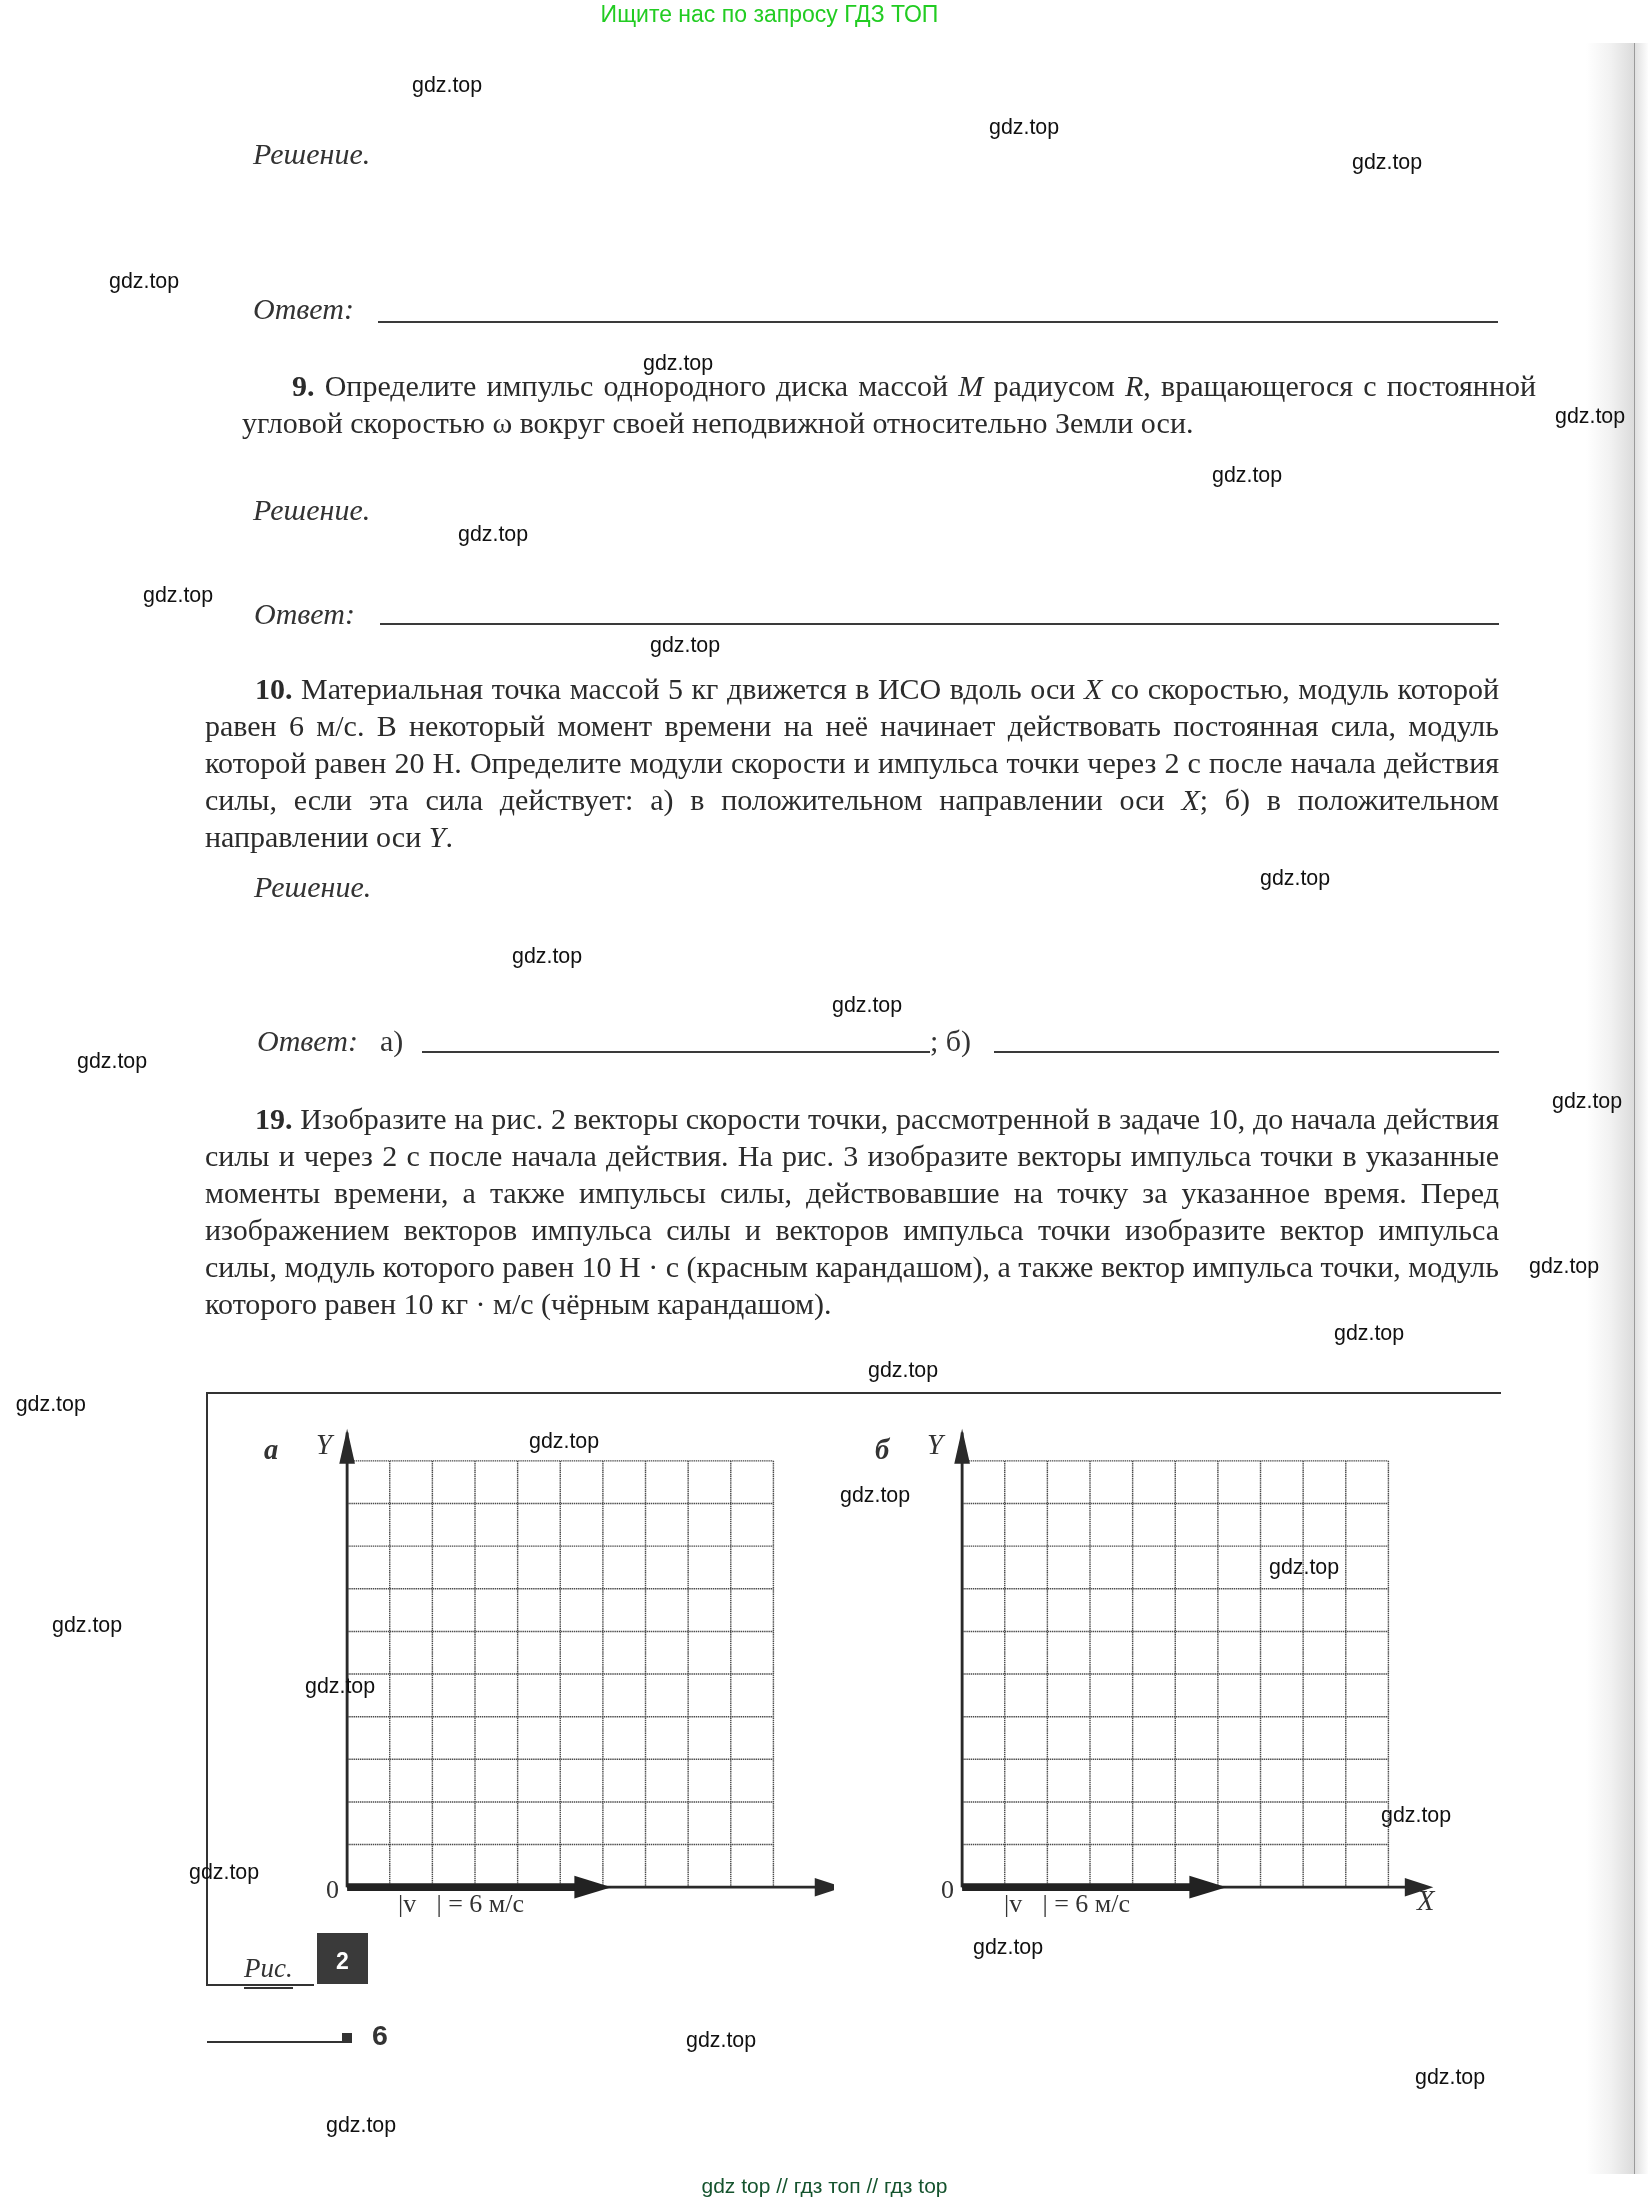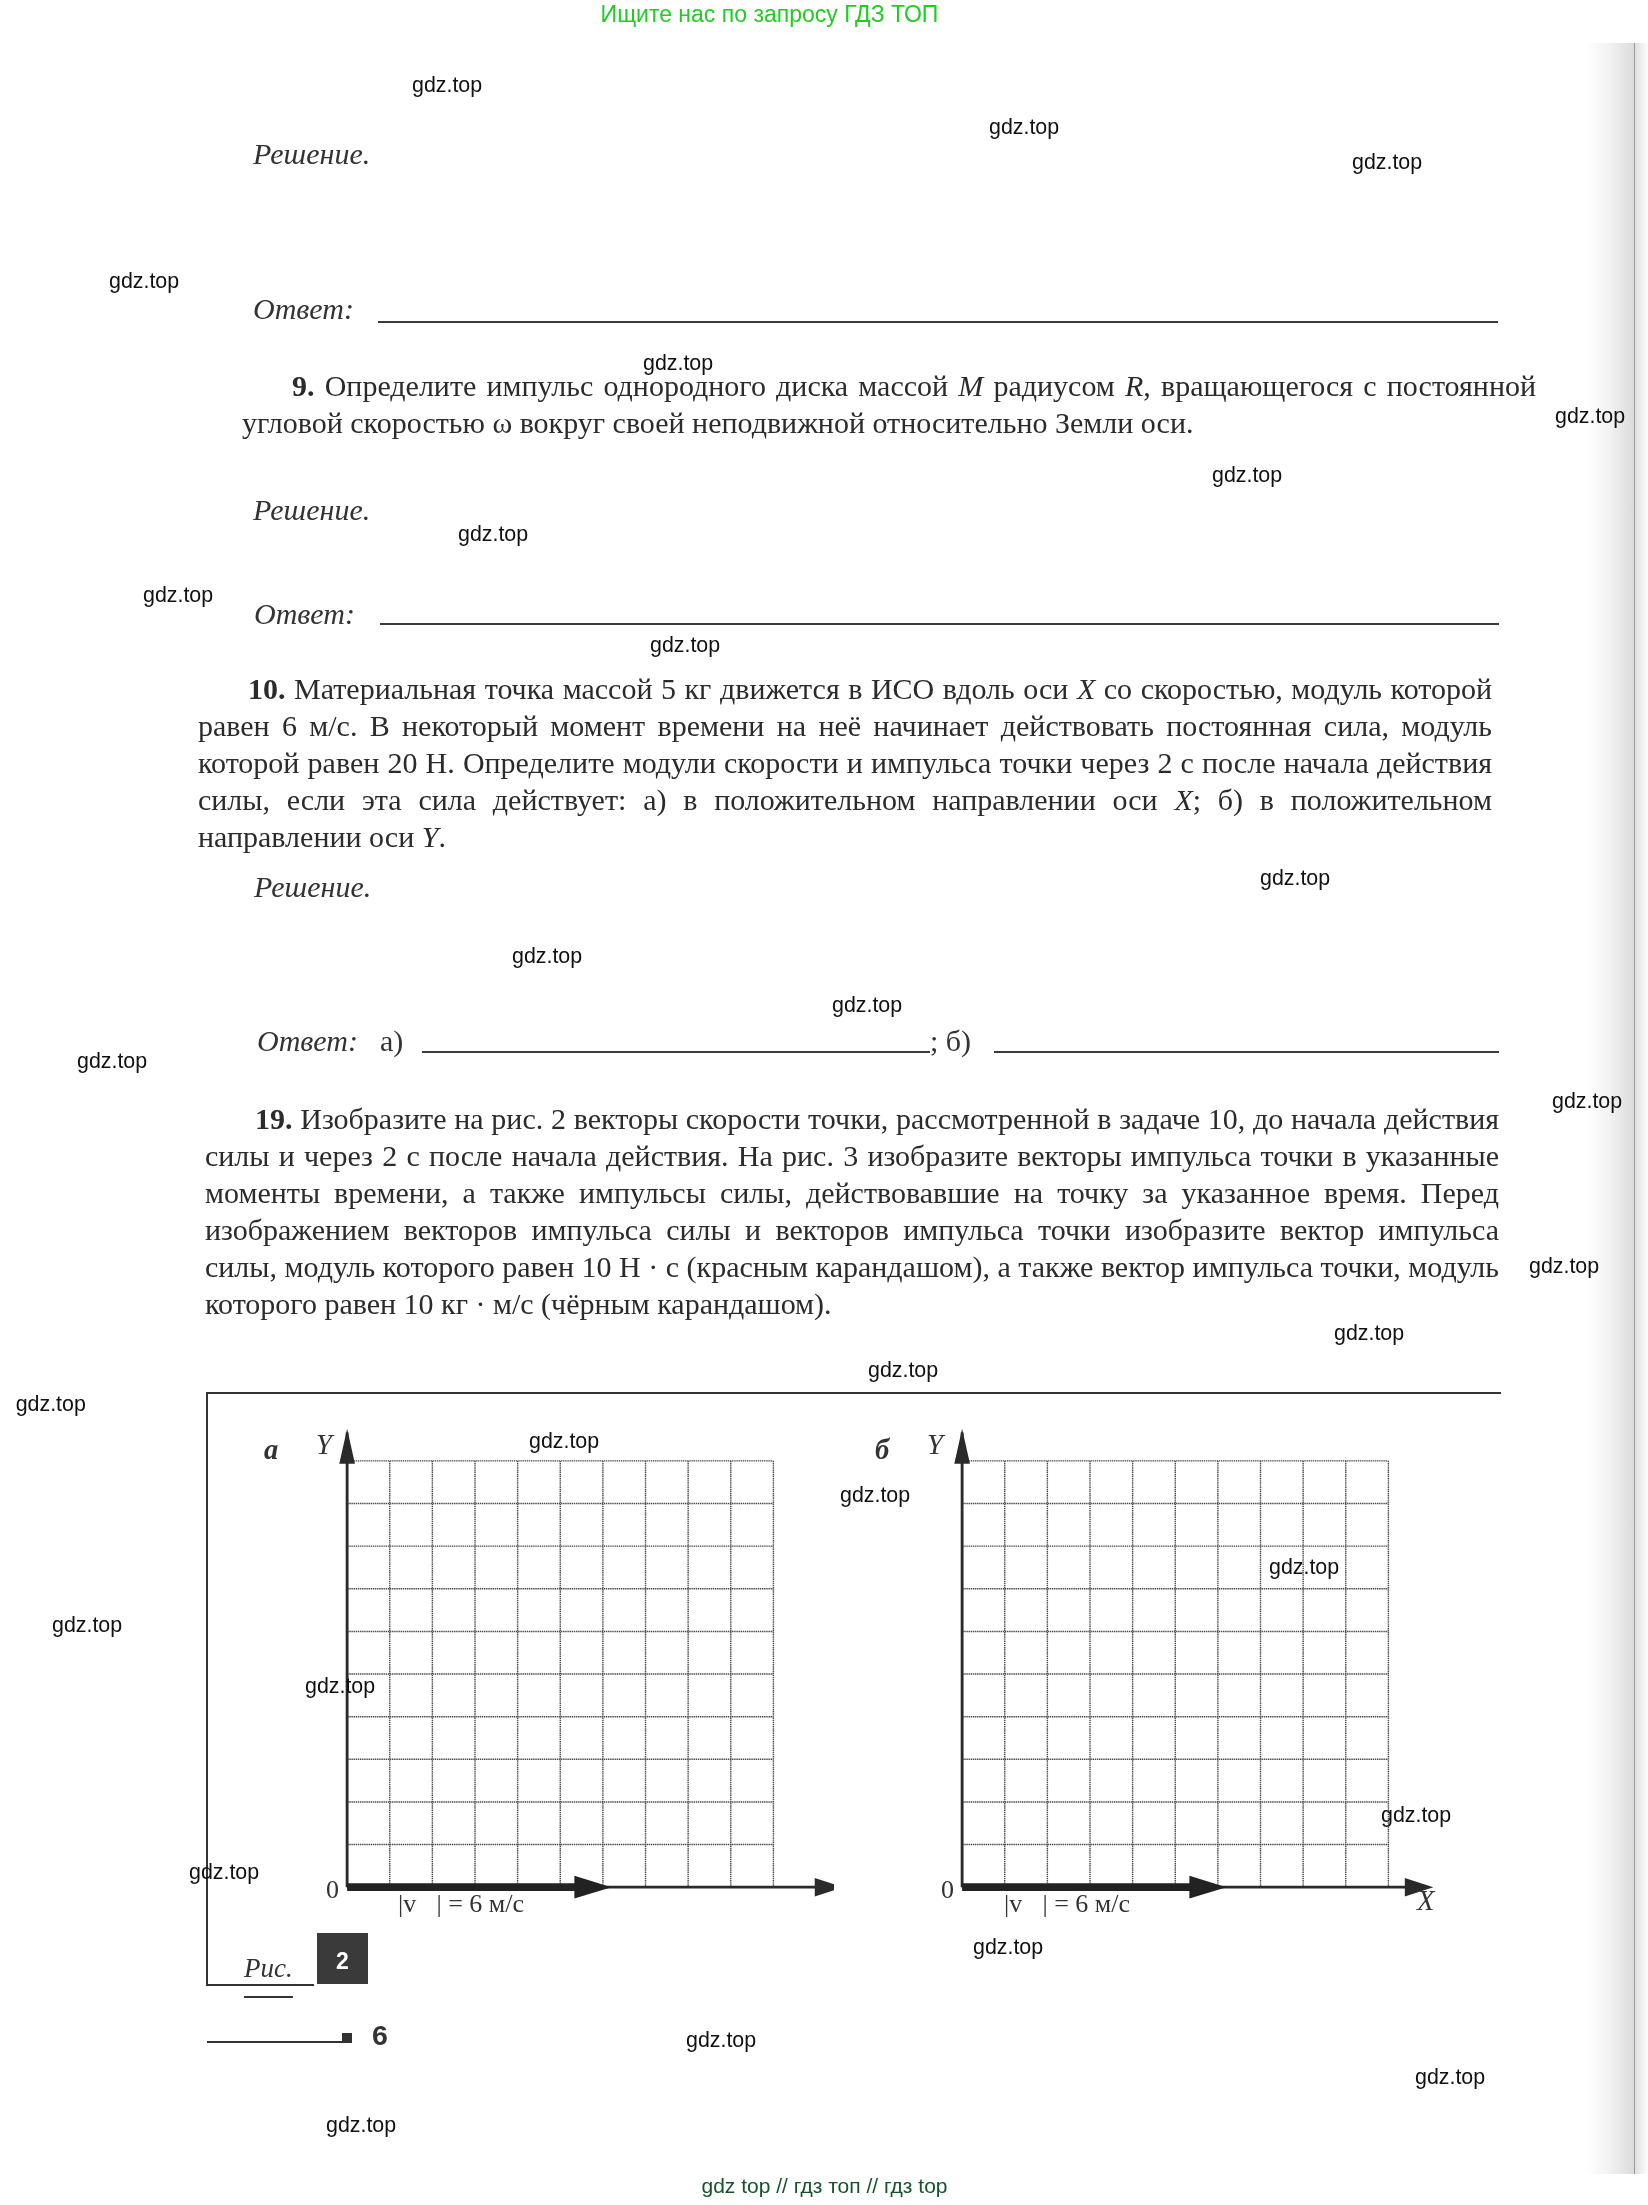--- a/index.html
+++ b/index.html
@@ -47,21 +47,21 @@
 <div class="abs answer-line" style="left:378px; top:321px; width:1120px;"></div>
 
 <div class="abs para indent" style="left:205px; top:367px; width:1294px;margin-left:37px;">
   <span class="num">9.</span>
   <span>Определите импульс однородного диска массой </span><span class="it">M</span><span> радиусом </span><span class="it">R</span><span>, вращающегося с постоянной угловой скоростью ω вокруг своей неподвижной относительно Земли оси.</span>
 </div>
 <div class="abs label-it" style="left:253px; top:493px;">Решение.</div>
 <div class="abs label-it" style="left:254px; top:597px;">Ответ:</div>
 <div class="abs answer-line" style="left:380px; top:623px; width:1119px;"></div>
 
-<div class="abs para indent" style="left:198px; top:670px; width:1294px;">
+<div class="abs para indent" style="left:205px; top:670px; width:1294px;">
   <span class="num">10.</span>
   <span>Материальная точка массой 5 кг движется в ИСО вдоль оси </span><span class="it">X</span><span> со скоростью, модуль которой равен 6 м/с. В некоторый момент времени на неё начинает действовать постоянная сила, модуль которой равен 20 Н. Определите модули скорости и импульса точки через 2 с после начала действия силы, если эта сила действует: а) в положительном направлении оси </span><span class="it">X</span><span>; б) в положительном направлении оси </span><span class="it">Y</span><span>.</span>
 </div>
 <div class="abs label-it" style="left:254px; top:870px;">Решение.</div>
 <div class="abs label-it" style="left:257px; top:1024px;">Ответ:</div>
 <div class="abs" style="left:380px; top:1024px; font-size:30px; color:#333;">а)</div>
 <div class="abs answer-line" style="left:422px; top:1051px; width:508px;"></div>
 <div class="abs" style="left:930px; top:1024px; font-size:30px; color:#333;">; б)</div>
 <div class="abs answer-line" style="left:994px; top:1051px; width:505px;"></div>
 
@@ -138,21 +138,21 @@
     <line x1="17" y1="598.1999999999999" x2="615" y2="598.1999999999999" stroke="#4a4a4a" stroke-width="2" stroke-dasharray="2 1"></line>
     <line x1="17" y1="658" x2="615" y2="658" stroke="#4a4a4a" stroke-width="2" stroke-dasharray="2 1"></line>
     <line x1="17" y1="658" x2="17" y2="20" stroke="#2a2a2a" stroke-width="4"></line>
     <polygon points="6,64 28,64 17,15" fill="#2a2a2a"></polygon>
     <line x1="17" y1="658" x2="640" y2="658" stroke="#2a2a2a" stroke-width="4"></line>
     <polygon points="638,645 638,671 678,658" fill="#2a2a2a"></polygon>
     <line x1="17" y1="658" x2="345.79999999999995" y2="658" stroke="#222" stroke-width="11"></line>
     <polygon points="335.79999999999995,642 335.79999999999995,674 387.79999999999995,658" fill="#222"></polygon>
   </svg>
 
-<div class="abs ris" style="left:244px; top:1953px; border-bottom:2.1px solid #333; padding-bottom:12px;">Рис.</div>
+<div class="abs ris" style="left:244px; top:1953px; border-bottom:2.1px solid #333; padding-bottom:3px;">Рис.</div>
 <div class="abs ris-box">2</div>
 
 <div class="abs" style="left:207px; top:2041px; width:135px; height:0; border-top:2.1px solid #333;"></div>
 <div class="abs" style="left:342px; top:2033px; width:10px; height:10px; background:#333;"></div>
 <div class="abs pagenum" style="left:372px; top:2019px;">6</div>
 
 <div class="abs wm" style="left:412px; top:73px;">gdz.top</div>
 <div class="abs wm" style="left:989px; top:115px;">gdz.top</div>
 <div class="abs wm" style="left:1352px; top:150px;">gdz.top</div>
 <div class="abs wm" style="left:109px; top:269px;">gdz.top</div>

